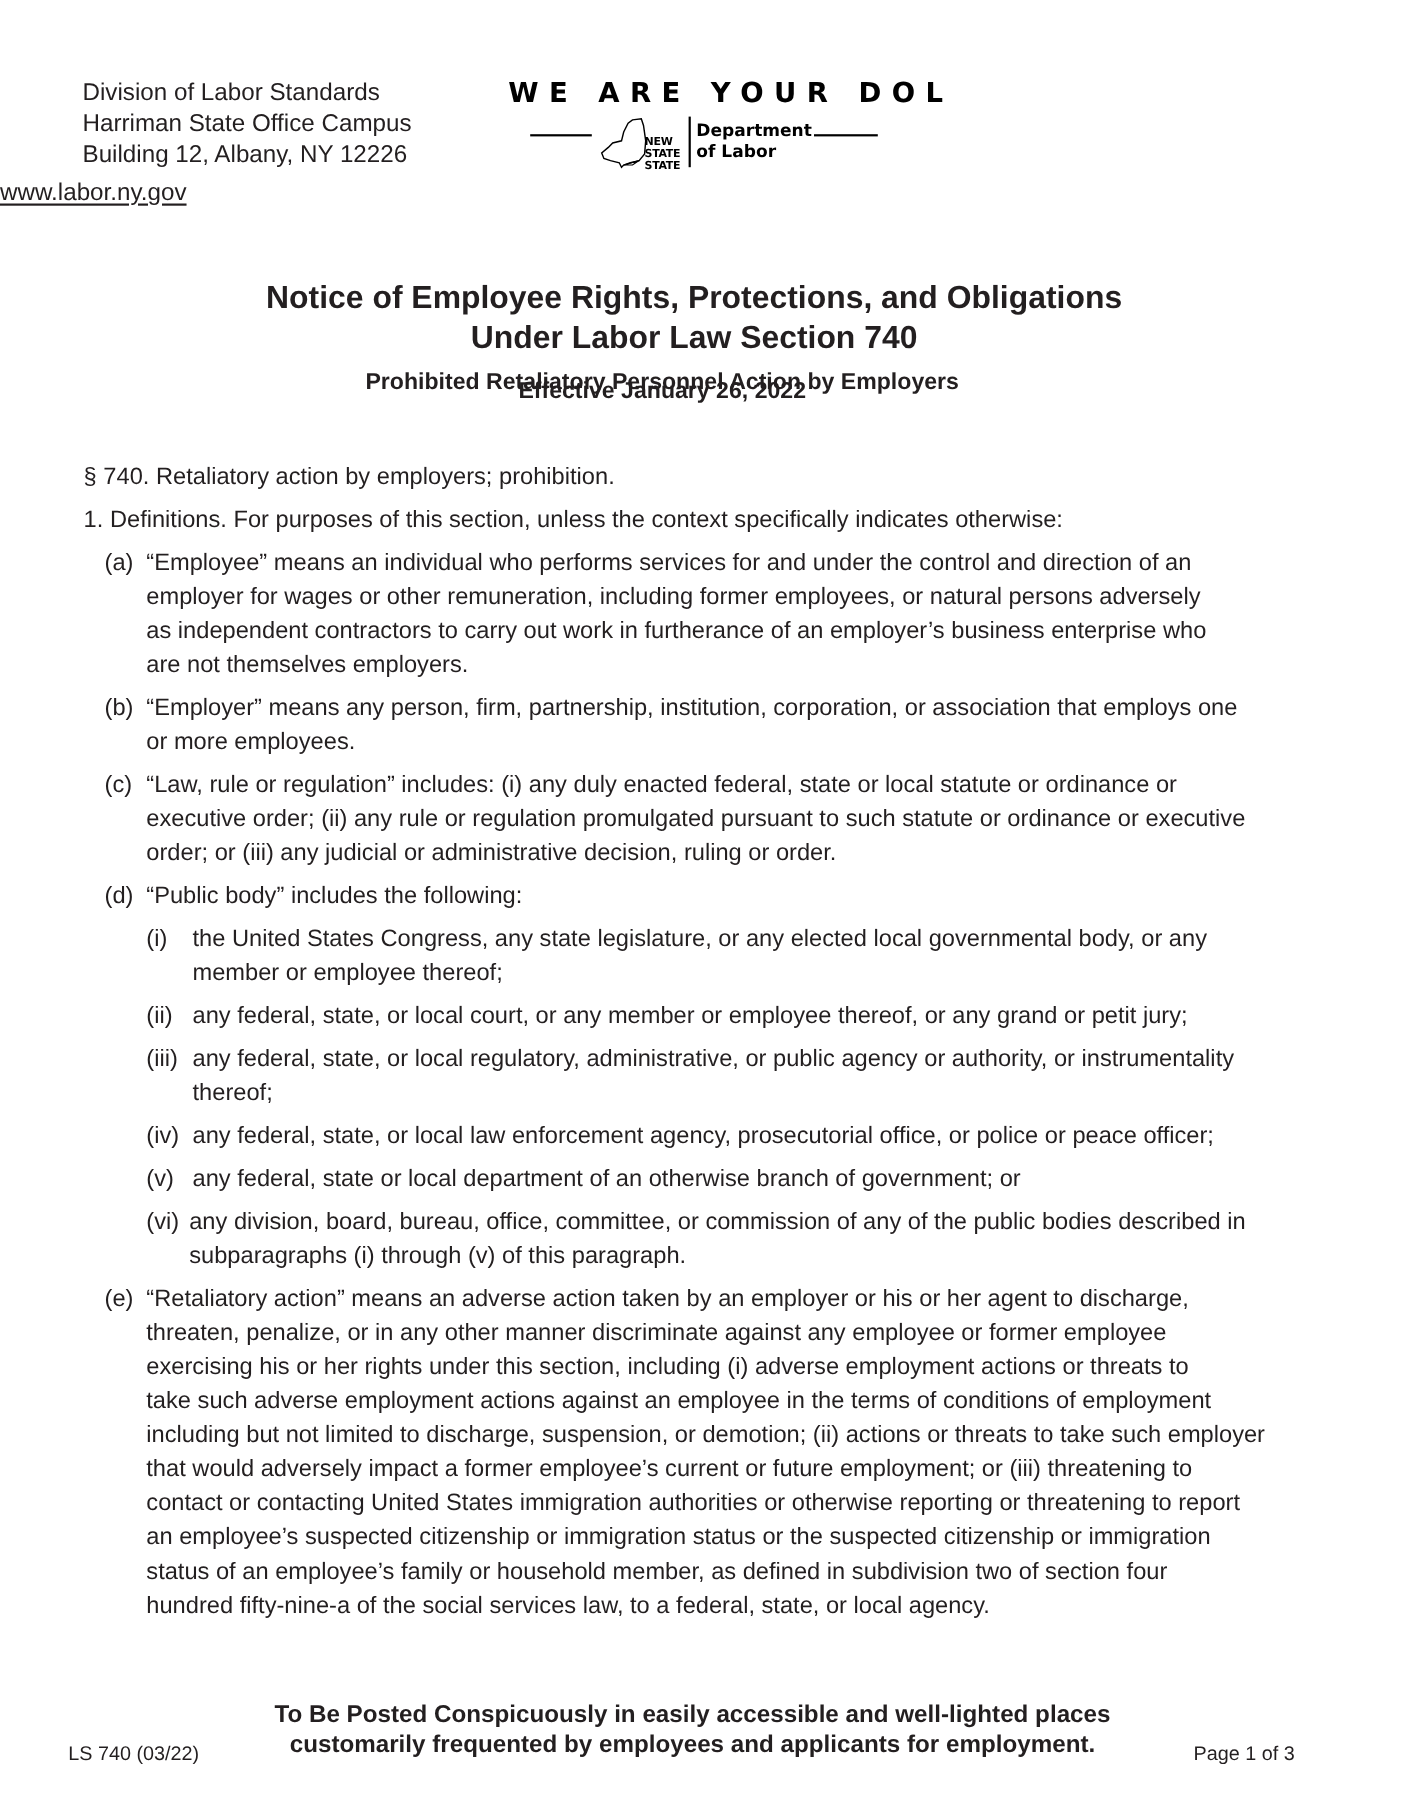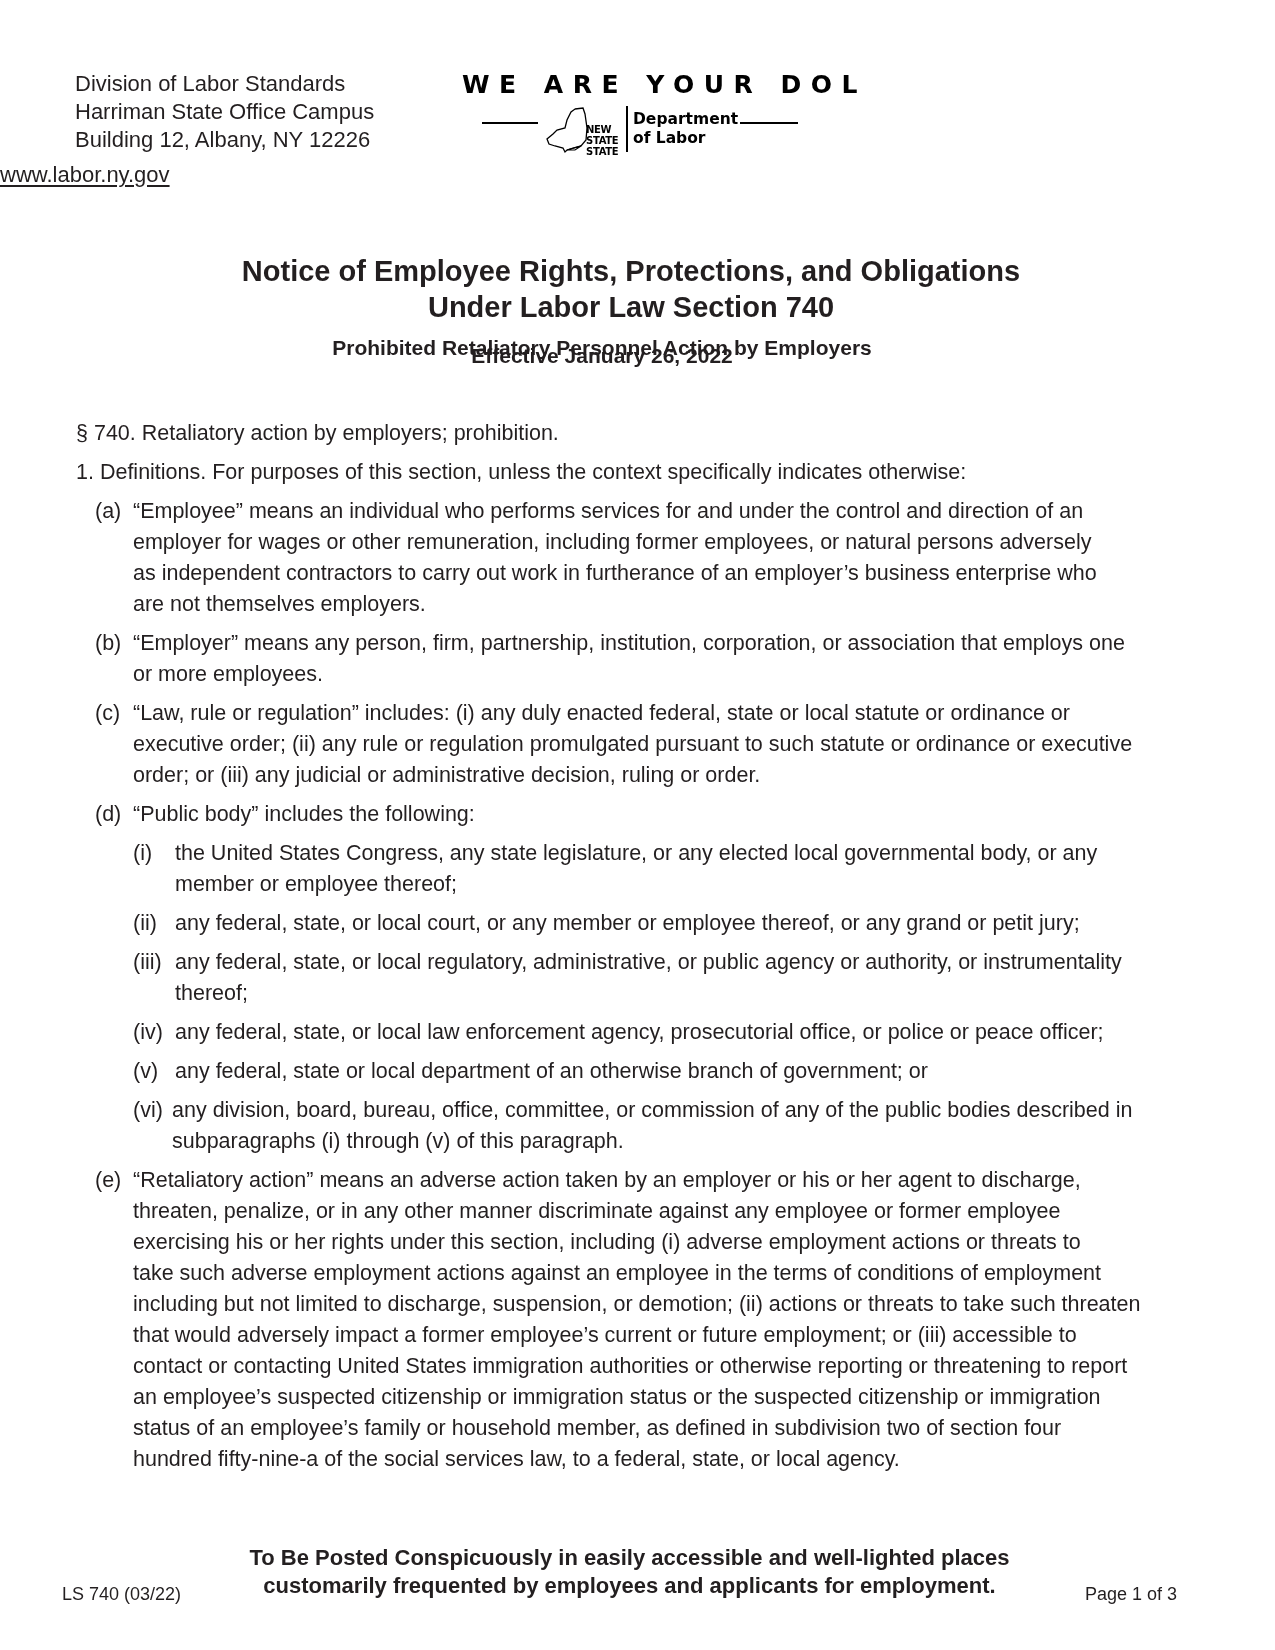--- a/index.html
+++ b/index.html
@@ -107,22 +107,22 @@
 
 <div class="lbl" style="left:133px; top:1095px;">(vi)</div>
 <div class="line" style="left:172px; top:1095px;">any division, board, bureau, office, committee, or commission of any of the public bodies described in</div>
 <div class="line" style="left:172px; top:1126px;">subparagraphs (i) through (v) of this paragraph.</div>
 
 <div class="lbl" style="left:95px; top:1165px;">(e)</div>
 <div class="line" style="left:133px; top:1165px;">“Retaliatory action” means an adverse action taken by an employer or his or her agent to discharge,</div>
 <div class="line" style="left:133px; top:1196px;">threaten, penalize, or in any other manner discriminate against any employee or former employee</div>
 <div class="line" style="left:133px; top:1227px;">exercising his or her rights under this section, including (i) adverse employment actions or threats to</div>
 <div class="line" style="left:133px; top:1258px;">take such adverse employment actions against an employee in the terms of conditions of employment</div>
-<div class="line" style="left:133px; top:1289px;">including but not limited to discharge, suspension, or demotion; (ii) actions or threats to take such threaten</div>
-<div class="line" style="left:133px; top:1320px;">that would adversely impact a former employee’s current or future employment; or (iii) accessible to</div>
+<div class="line" style="left:133px; top:1289px;">including but not limited to discharge, suspension, or demotion; (ii) actions or threats to take such employer</div>
+<div class="line" style="left:133px; top:1320px;">that would adversely impact a former employee’s current or future employment; or (iii) threatening to</div>
 <div class="line" style="left:133px; top:1351px;">contact or contacting United States immigration authorities or otherwise reporting or threatening to report</div>
 <div class="line" style="left:133px; top:1382px;">an employee’s suspected citizenship or immigration status or the suspected citizenship or immigration</div>
 <div class="line" style="left:133px; top:1413px;">status of an employee’s family or household member, as defined in subdivision two of section four</div>
 <div class="line" style="left:133px; top:1444px;">hundred fifty-nine-a of the social services law, to a federal, state, or local agency.</div>
 
 <div class="abs footer-note" style="top:1544px; left:-8px;">To Be Posted Conspicuously in easily accessible and well-lighted places</div>
 <div class="abs footer-note" style="top:1572px; left:-8px;">customarily frequented by employees and applicants for employment.</div>
 <div class="abs footer-small" style="left:62px; top:1584px;">LS 740 (03/22)</div>
 <div class="abs footer-small" style="left:1085px; top:1584px;">Page 1 of 3</div>
 

